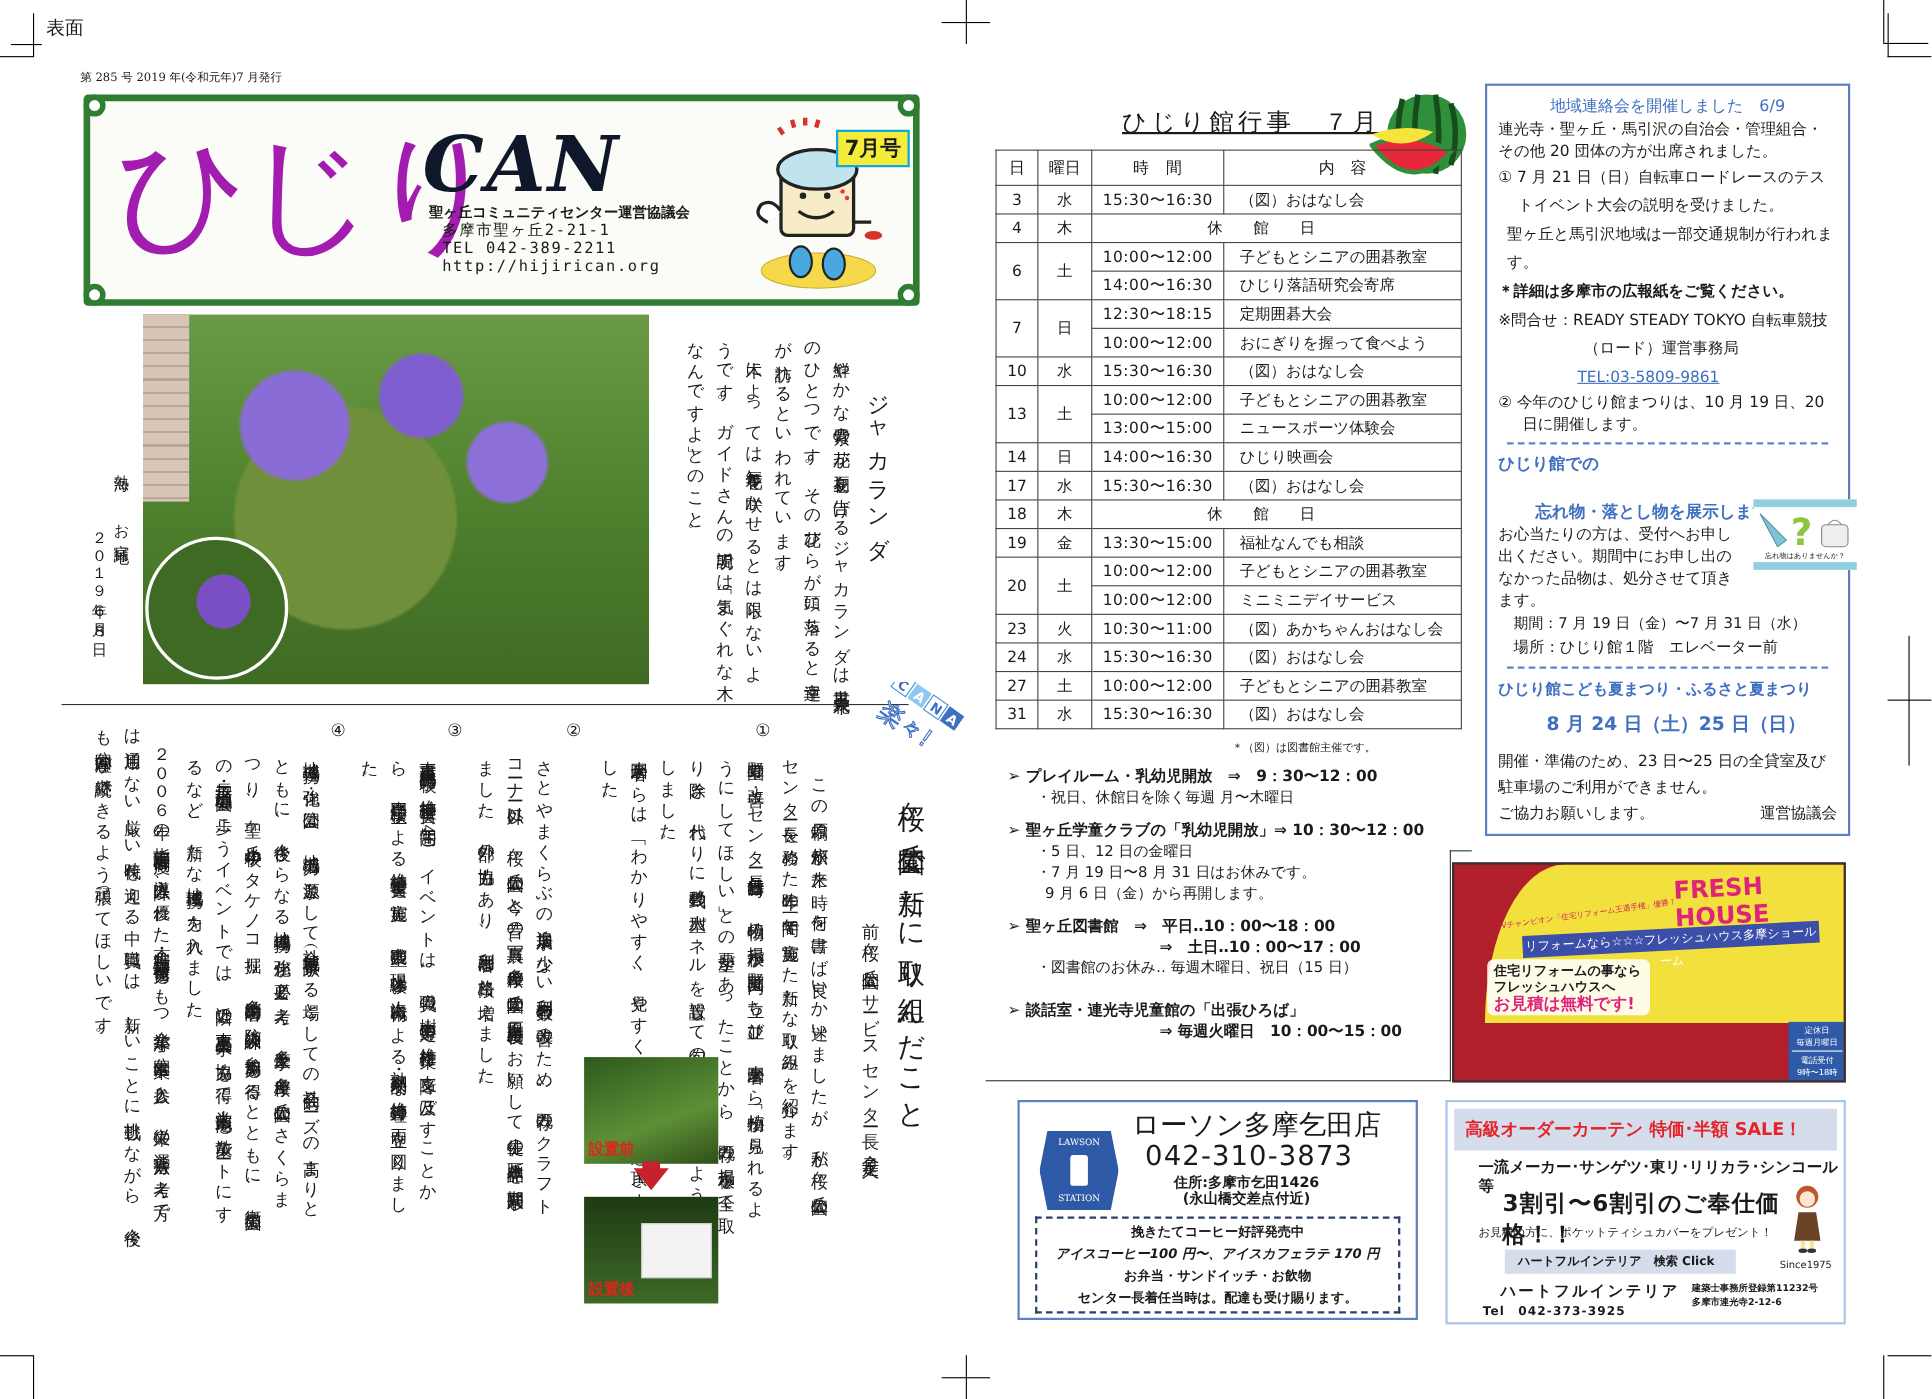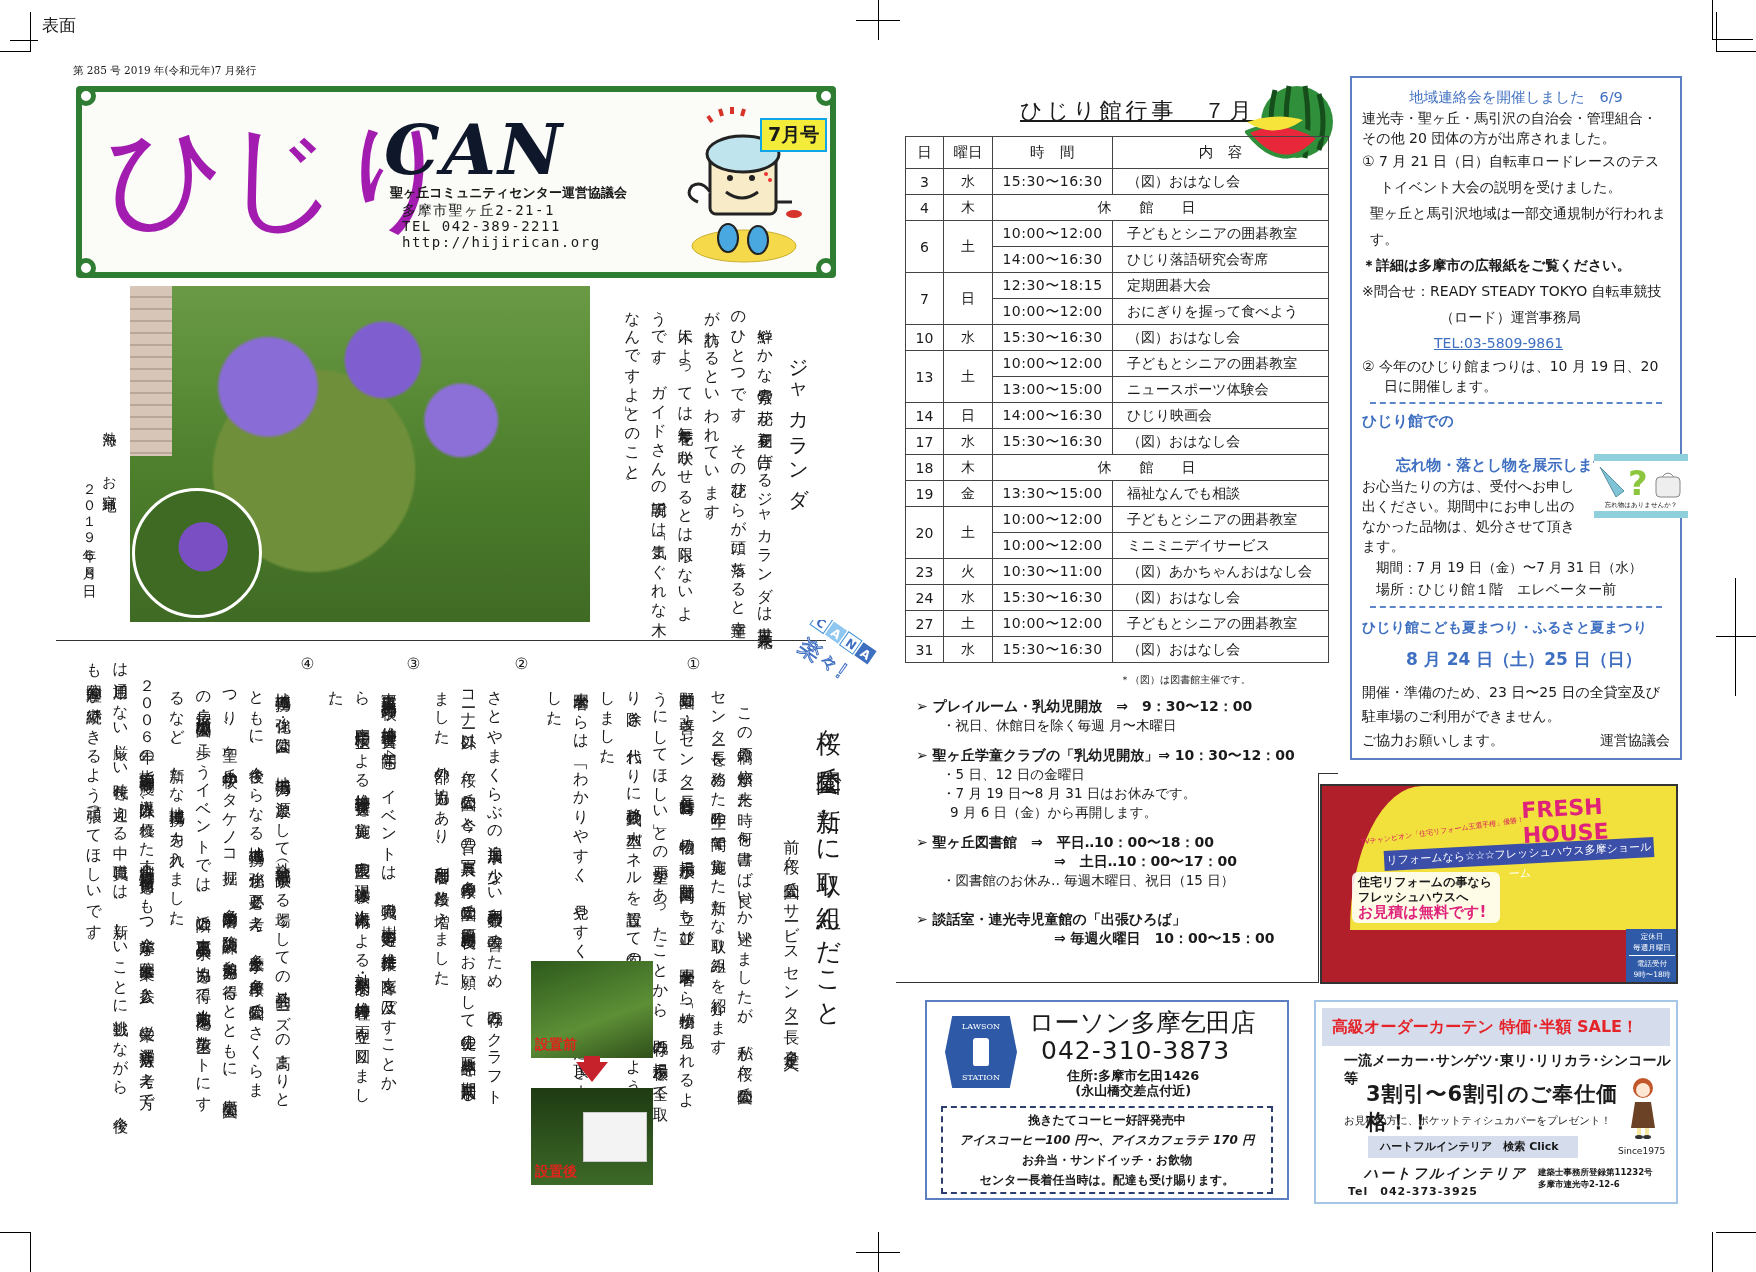--- a/index.html
+++ b/index.html
@@ -94,37 +94,37 @@
   .fh-bubble .pink { color: #e0237a; font-size: 15px; }
   .fh-bottom { position: absolute; left: 28px; top: 143px; width: 276px; height: 55px; background: #fff; text-align: right; padding-right: 6px; }
   .fh-name { font-size: 15px; font-weight: bold; line-height: 18px; }
   .fh-tel { font-size: 26px; font-weight: bold; color: #d3202c; line-height: 24px; }
   .fh-addr { font-size: 8.5px; }
   .fh-side { position: absolute; left: 304px; top: 143px; width: 52px; height: 55px; background: #2f5aa8; color: #fff; font-size: 7.5px; text-align: center; padding-top: 2px; line-height: 11px; }
   .fh-side hr { border: none; border-top: 1px solid #fff; margin: 2px 3px; }
 
   
   .lawson { left: 925px; top: 1000px; width: 364px; height: 200px; border: 2px solid #5b7fc0; }
-  .lawson-logo { position: absolute; left: 18px; top: 14px; width: 72px; height: 72px; background: #2d59a6; clip-path: polygon(10% 0, 90% 0, 100% 50%, 90% 100%, 10% 100%, 0 50%); color: #fff; font-size: 8px; text-align: center; font-family: "DejaVu Serif", serif; }
+  .lawson-logo { position: absolute; left: 18px; top: 26px; width: 72px; height: 72px; background: #2d59a6; clip-path: polygon(10% 0, 90% 0, 100% 50%, 90% 100%, 10% 100%, 0 50%); color: #fff; font-size: 8px; text-align: center; font-family: "DejaVu Serif", serif; }
   .lawson-logo .milk { position: absolute; left: 28px; top: 22px; width: 16px; height: 28px; background: #fff; border-radius: 3px 3px 2px 2px; }
   .lawson-name { position: absolute; left: 102px; top: 4px; font-size: 25px; }
   .lawson-tel { position: absolute; left: 114px; top: 34px; font-size: 25px; letter-spacing: 1px; }
   .lawson-addr { position: absolute; left: 140px; top: 66px; font-size: 13px; font-weight: bold; text-align: center; line-height: 15px; }
   .lawson-dash { position: absolute; left: 14px; top: 104px; width: 332px; height: 88px; border: 2px dashed #2c3e6e; text-align: center; font-size: 12px; font-weight: bold; line-height: 20px; padding-top: 2px; }
 
   
   .curtain { left: 1314px; top: 1000px; width: 364px; height: 204px; border: 2px solid #a7c6e6; }
   .curtain-head { position: absolute; left: 6px; top: 6px; width: 348px; height: 38px; background: #d5dcec; color: #e5242a; font-weight: bold; font-size: 16px; line-height: 38px; padding-left: 10px; }
   .curtain-l1 { position: absolute; left: 28px; top: 50px; font-size: 14px; font-weight: bold; }
   .curtain-l2 { position: absolute; left: 50px; top: 78px; font-size: 21px; font-weight: bold; letter-spacing: 1px; }
   .curtain-l3 { position: absolute; left: 28px; top: 112px; font-size: 10.5px; }
   .curtain-btn { position: absolute; left: 52px; top: 134px; width: 210px; height: 22px; background: #d5dcec; font-size: 11px; font-weight: bold; line-height: 22px; padding-left: 12px; }
   .curtain-girl { position: absolute; left: 312px; top: 74px; width: 30px; height: 64px; }
   .curtain-since { position: absolute; left: 302px; top: 144px; font-size: 9px; }
-  .curtain-co { position: absolute; left: 48px; top: 163px; font-size: 14px; font-style: italic; font-weight: bold; letter-spacing: 2px; }
+  .curtain-co { position: absolute; left: 48px; top: 163px; font-size: 14px; font-weight: bold; letter-spacing: 2px; }
   .curtain-tel { position: absolute; left: 32px; top: 182px; font-size: 11px; font-weight: bold; letter-spacing: 1px; }
   .curtain-reg { position: absolute; left: 222px; top: 164px; font-size: 8.5px; font-weight: bold; line-height: 12px; }
 </style>
 </head>
 <body>
 
 <div class="crop" style="left:30px;top:12px;width:1px;height:40px;"></div>
 <div class="crop" style="left:10px;top:40px;width:28px;height:1px;"></div>
 <div class="crop" style="left:0;top:51px;width:30px;height:1px;"></div>
 <div class="crop" style="left:1712px;top:0;width:1px;height:40px;"></div>

